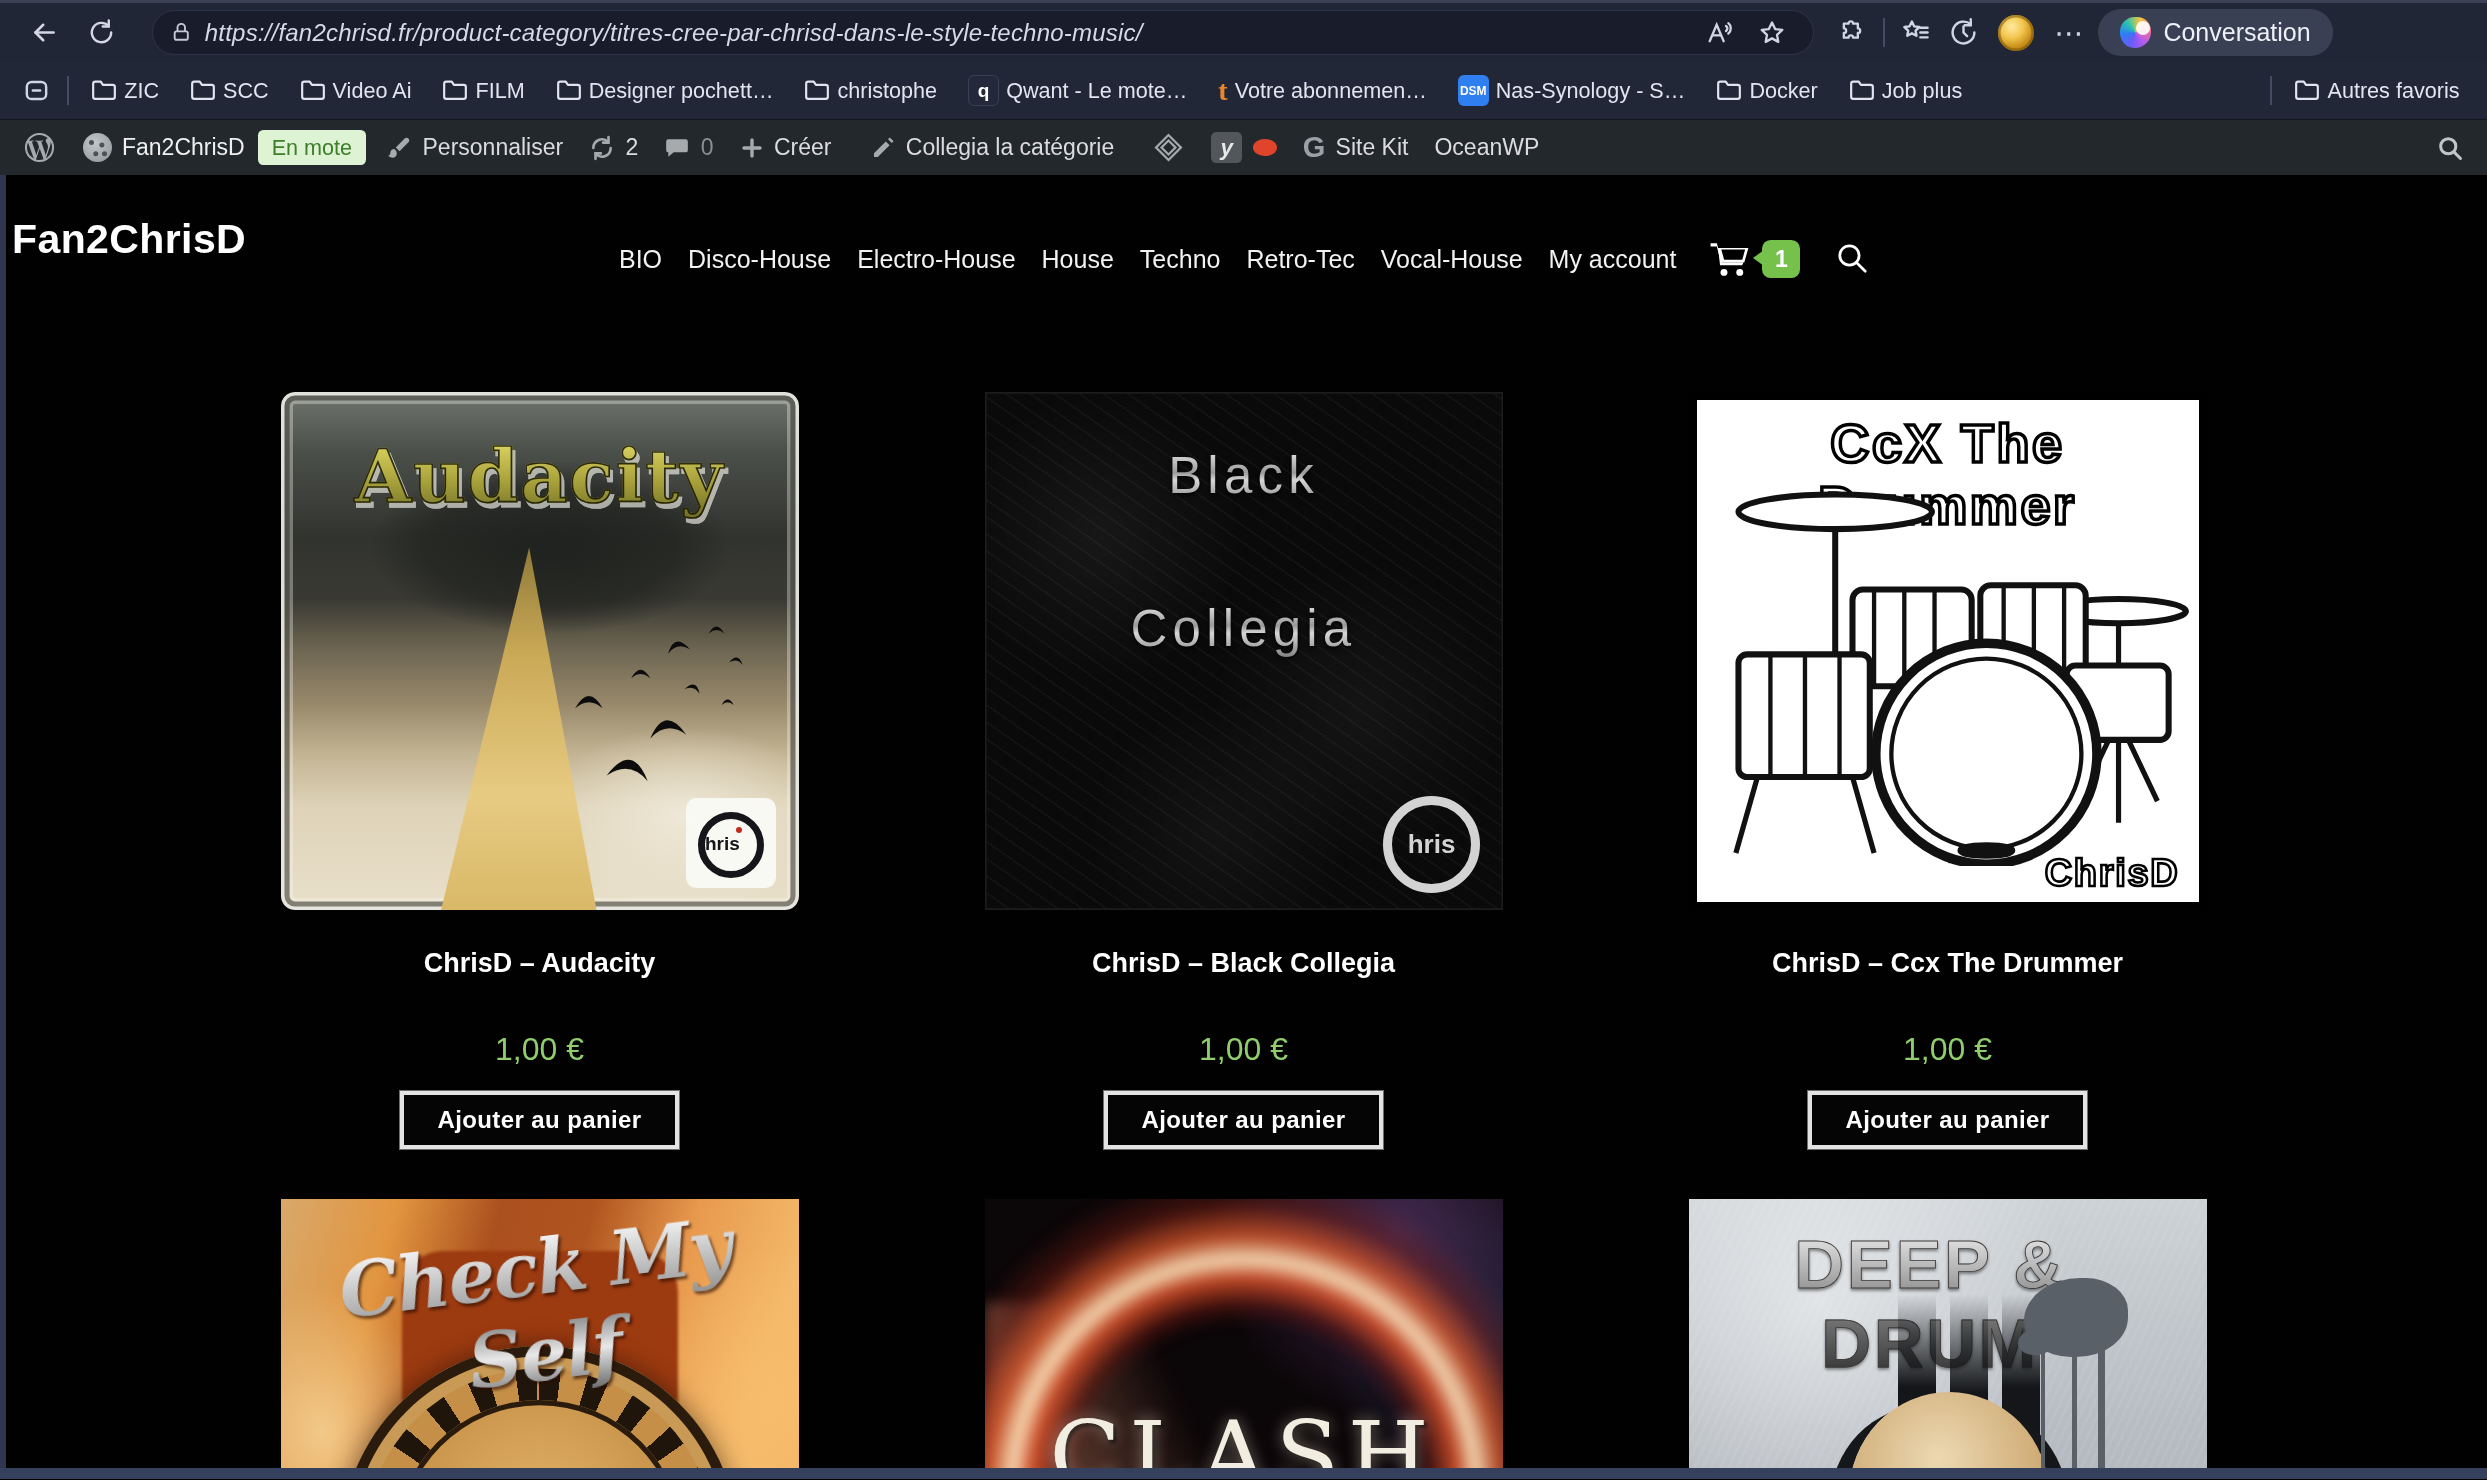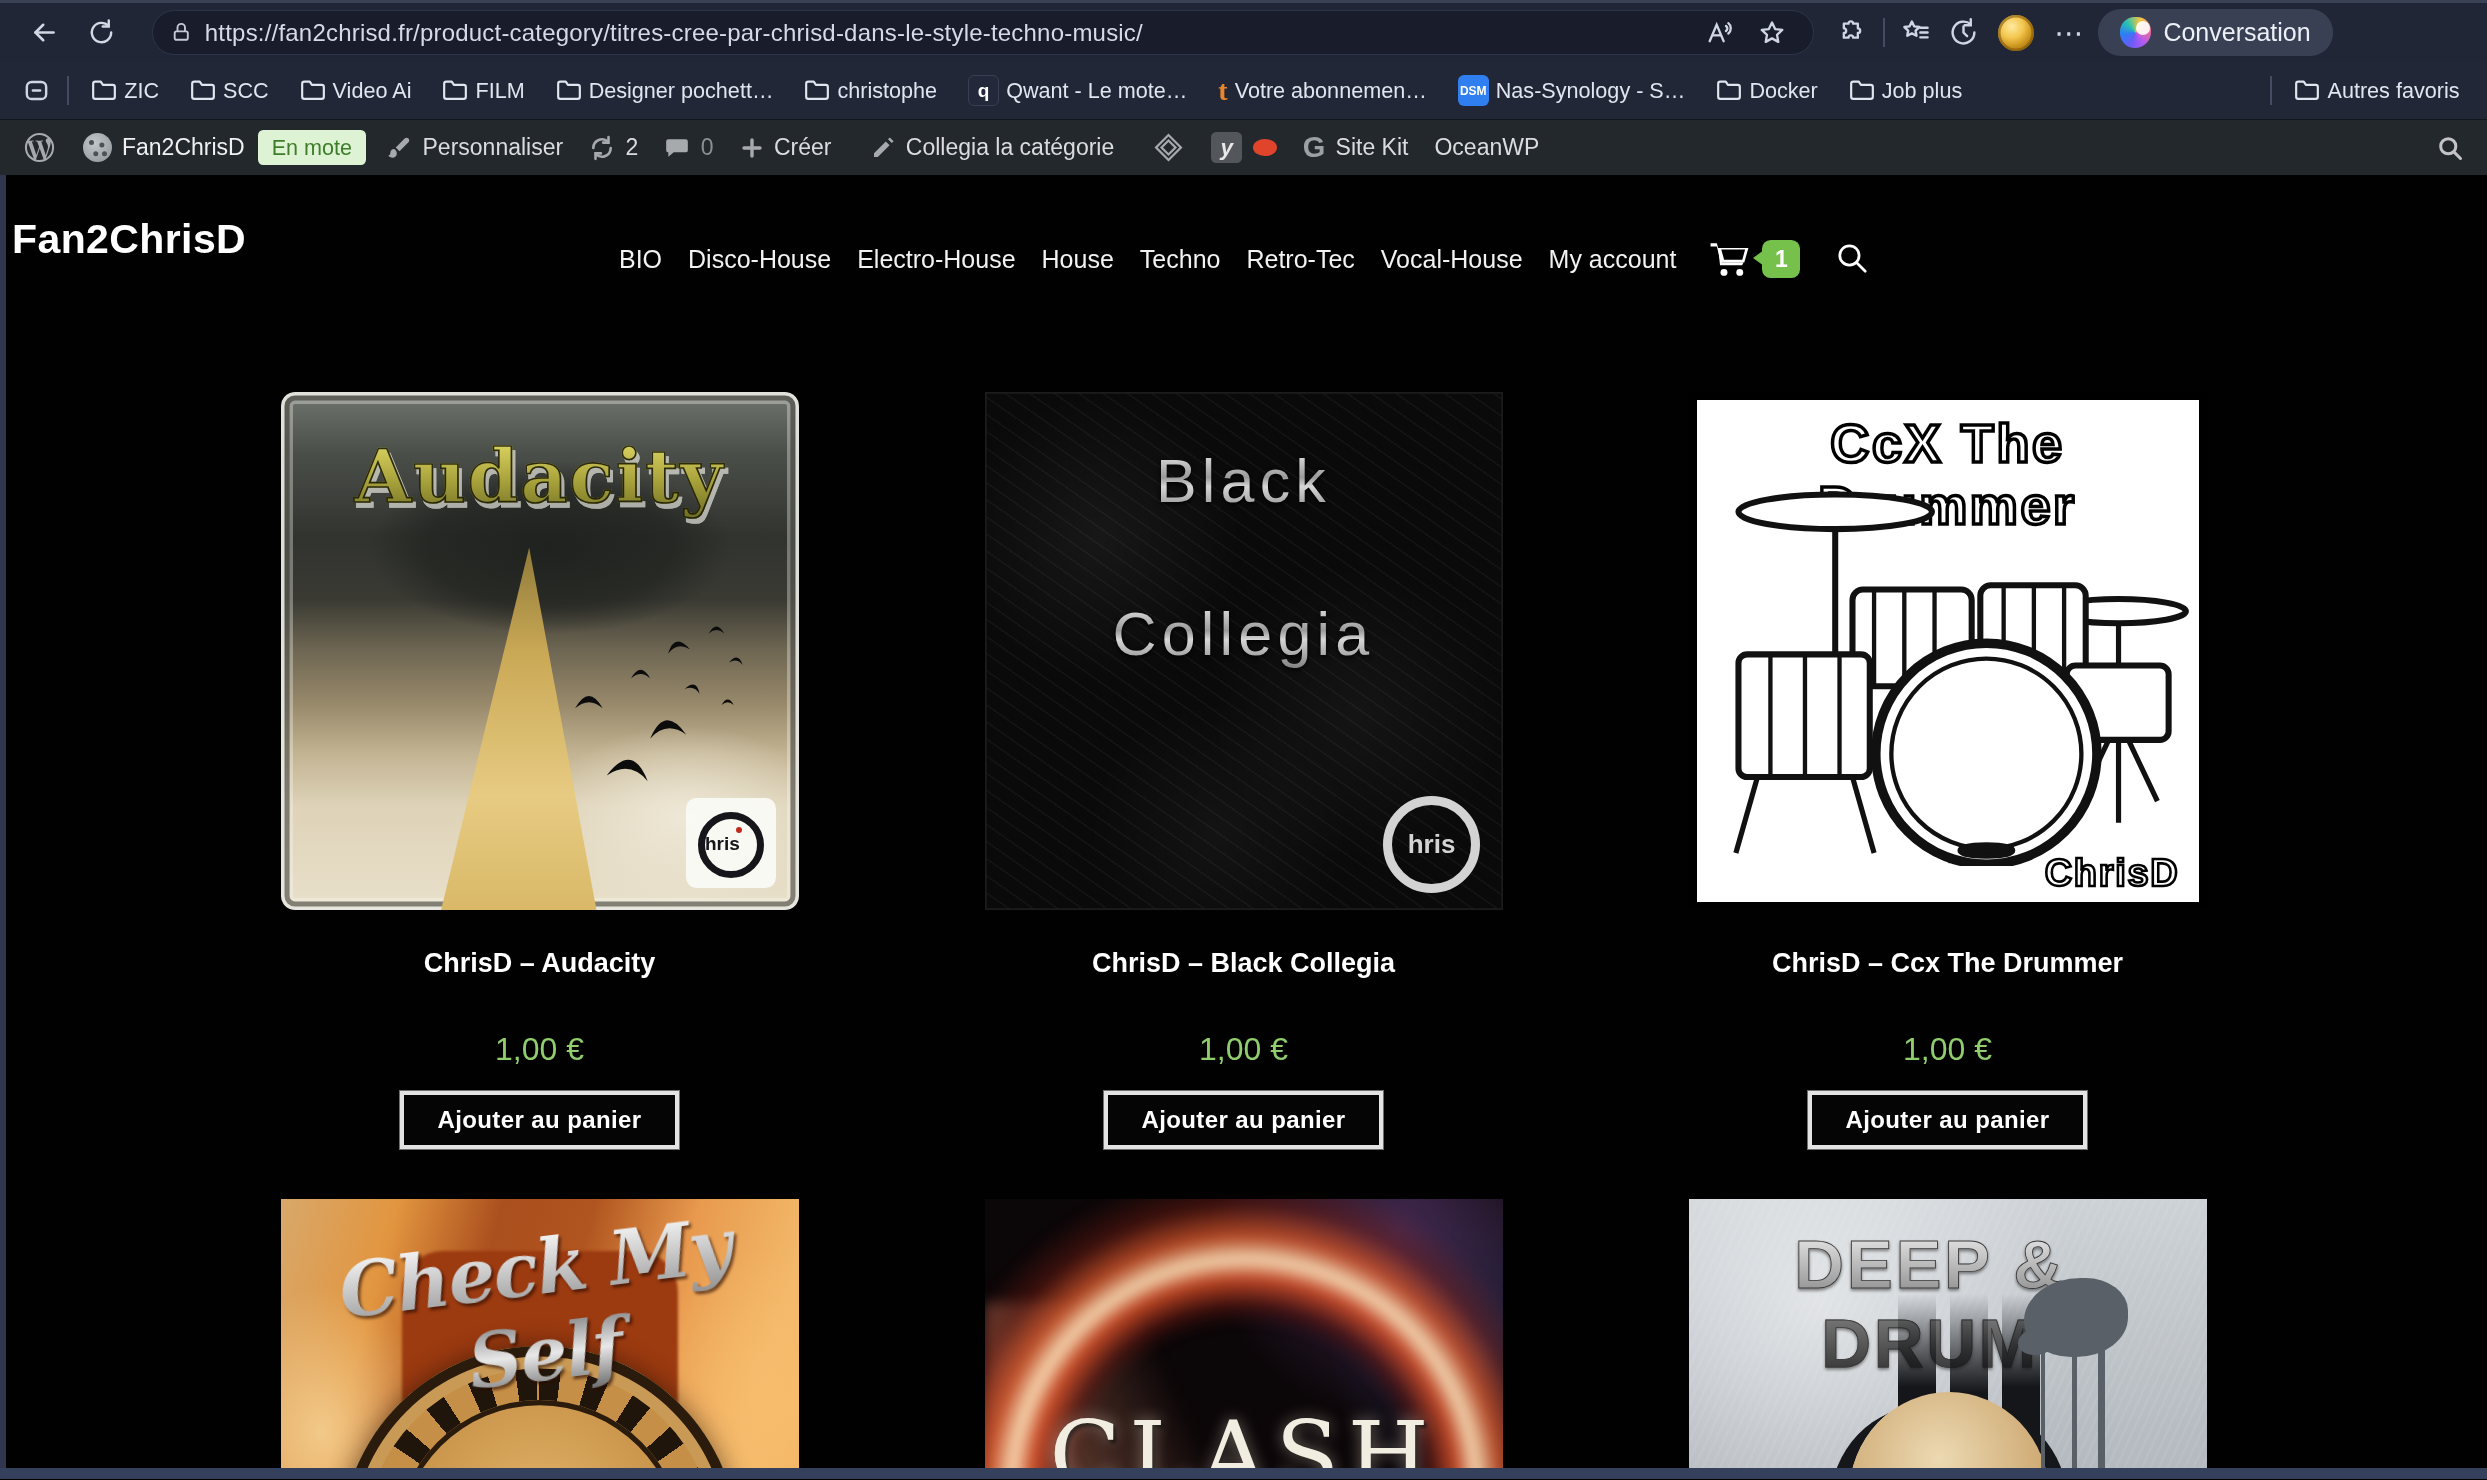--- a/index.html
+++ b/index.html
@@ -9,21 +9,21 @@
   
   .chrome-top{height:59px;border-top:3.5px solid #3a4154;background:#212637;
               display:flex;align-items:center;}
   .tb-btn{background:none;border:none;width:57px;height:52px;display:flex;
           align-items:center;justify-content:center;color:#d3d8e4;cursor:pointer;padding:0;}
   .tb-btn svg{display:block;}
   .address-bar{height:45px;width:1662px;margin-left:22.5px;border-radius:23px;
                background:#181c2b;border:0.9px solid #2e3448;display:flex;align-items:center;
                padding:0 17.3px;box-sizing:border-box;}
   .url-text{flex:1;color:#d5dae6;font-size:24px;margin-left:12px;white-space:nowrap;
-            overflow:hidden;letter-spacing:0.2px;}
+            overflow:hidden;letter-spacing:0.2px;font-style:italic;}
   .pill-actions{display:flex;align-items:center;gap:5.2px;}
   .ico-btn{background:none;border:none;width:48px;height:45px;display:flex;align-items:center;
            justify-content:center;color:#cfd5e2;cursor:pointer;padding:0;}
   .v-divider{width:1.7px;height:29px;background:#454b63;margin:0 7px;}
   .gold-avatar{width:36px;height:36px;border-radius:50%;display:block;
       background:radial-gradient(circle at 38% 32%,#ffeaa0 0%,#f3c64e 35%,#c9921c 62%,#7d5a0a 100%);
       box-shadow:inset 0 0 0 2.6px rgba(120,80,5,.55);}
   .copilot{display:flex;align-items:center;gap:12px;height:47px;border:none;cursor:pointer;
            border-radius:23px;background:#3a4053;color:#edf0f7;font-size:25px;
            padding:0 22.5px;margin:0 8.6px 0 5.2px;font-family:inherit;}
@@ -121,21 +121,21 @@
     background:#c22a1e;text-decoration:none;}
 
   
   .cover-black{background:
       radial-gradient(circle at 22% 28%,rgba(255,255,255,.055),transparent 26%),
       radial-gradient(circle at 72% 62%,rgba(255,255,255,.045),transparent 30%),
       radial-gradient(circle at 45% 85%,rgba(255,255,255,.04),transparent 25%),
       repeating-linear-gradient(35deg,rgba(255,255,255,.035) 0 1.7px,transparent 1.7px 14px),
       #0a0a0a;
       box-shadow:inset 0 0 0 1.7px #1c1c1c;}
-  .bc-line{position:absolute;left:0;right:0;text-align:center;font-size:61px;letter-spacing:5.2px;
+  .bc-line{position:absolute;left:0;right:0;text-align:center;font-size:51px;letter-spacing:5.2px;
     background:linear-gradient(180deg,#f4f4f4 0%,#9a9a9a 45%,#d6d6d6 58%,#7f7f7f 100%);
     -webkit-background-clip:text;background-clip:text;color:transparent;
     filter:drop-shadow(0 2.6px 2.6px rgba(0,0,0,.9));}
   .bc-1{top:54px;} .bc-2{top:207px;}
   .bc-chip{position:absolute;right:22.5px;bottom:17.3px;width:97px;height:97px;border-radius:50%;
     border:9.5px solid #d3d3d3;box-sizing:border-box;display:flex;align-items:center;
     justify-content:center;color:#d3d3d3;font-size:26px;font-weight:bold;}
 
   
   .cover-ccx{background:#fff;border:8.6px solid #000;box-sizing:border-box;}

